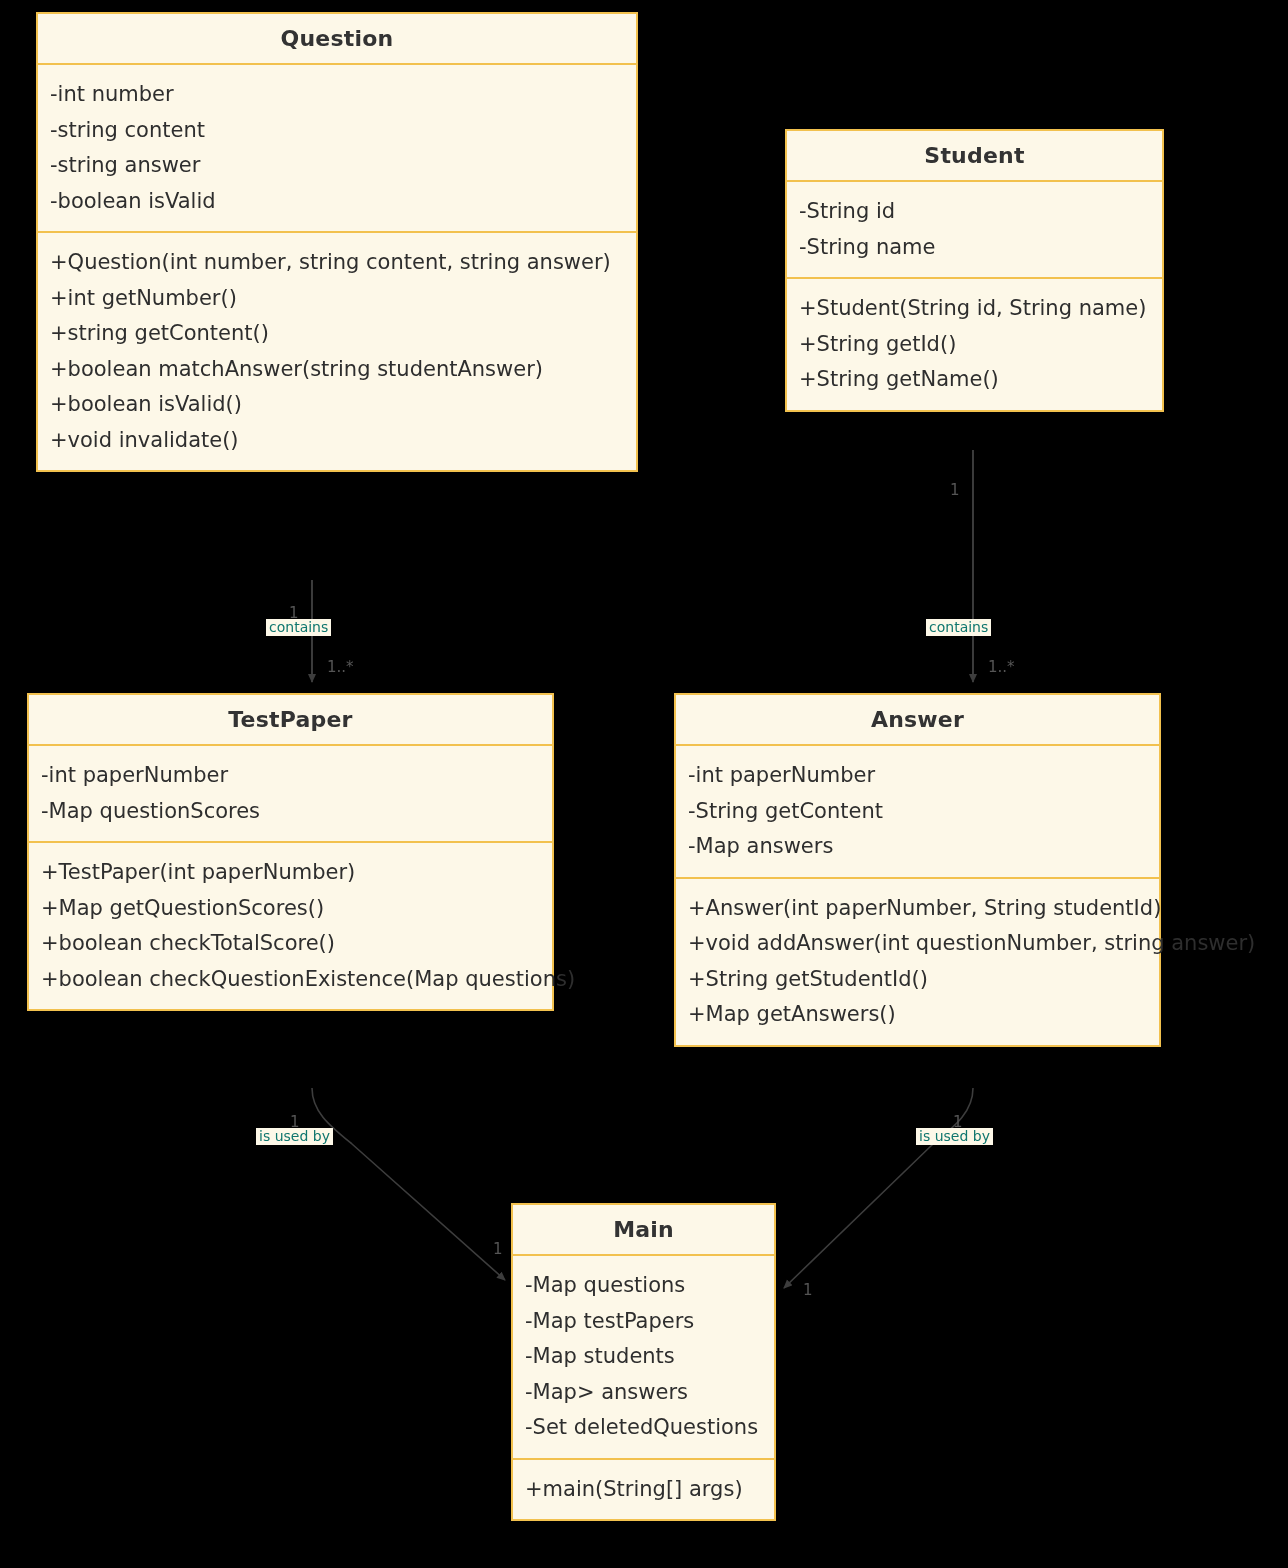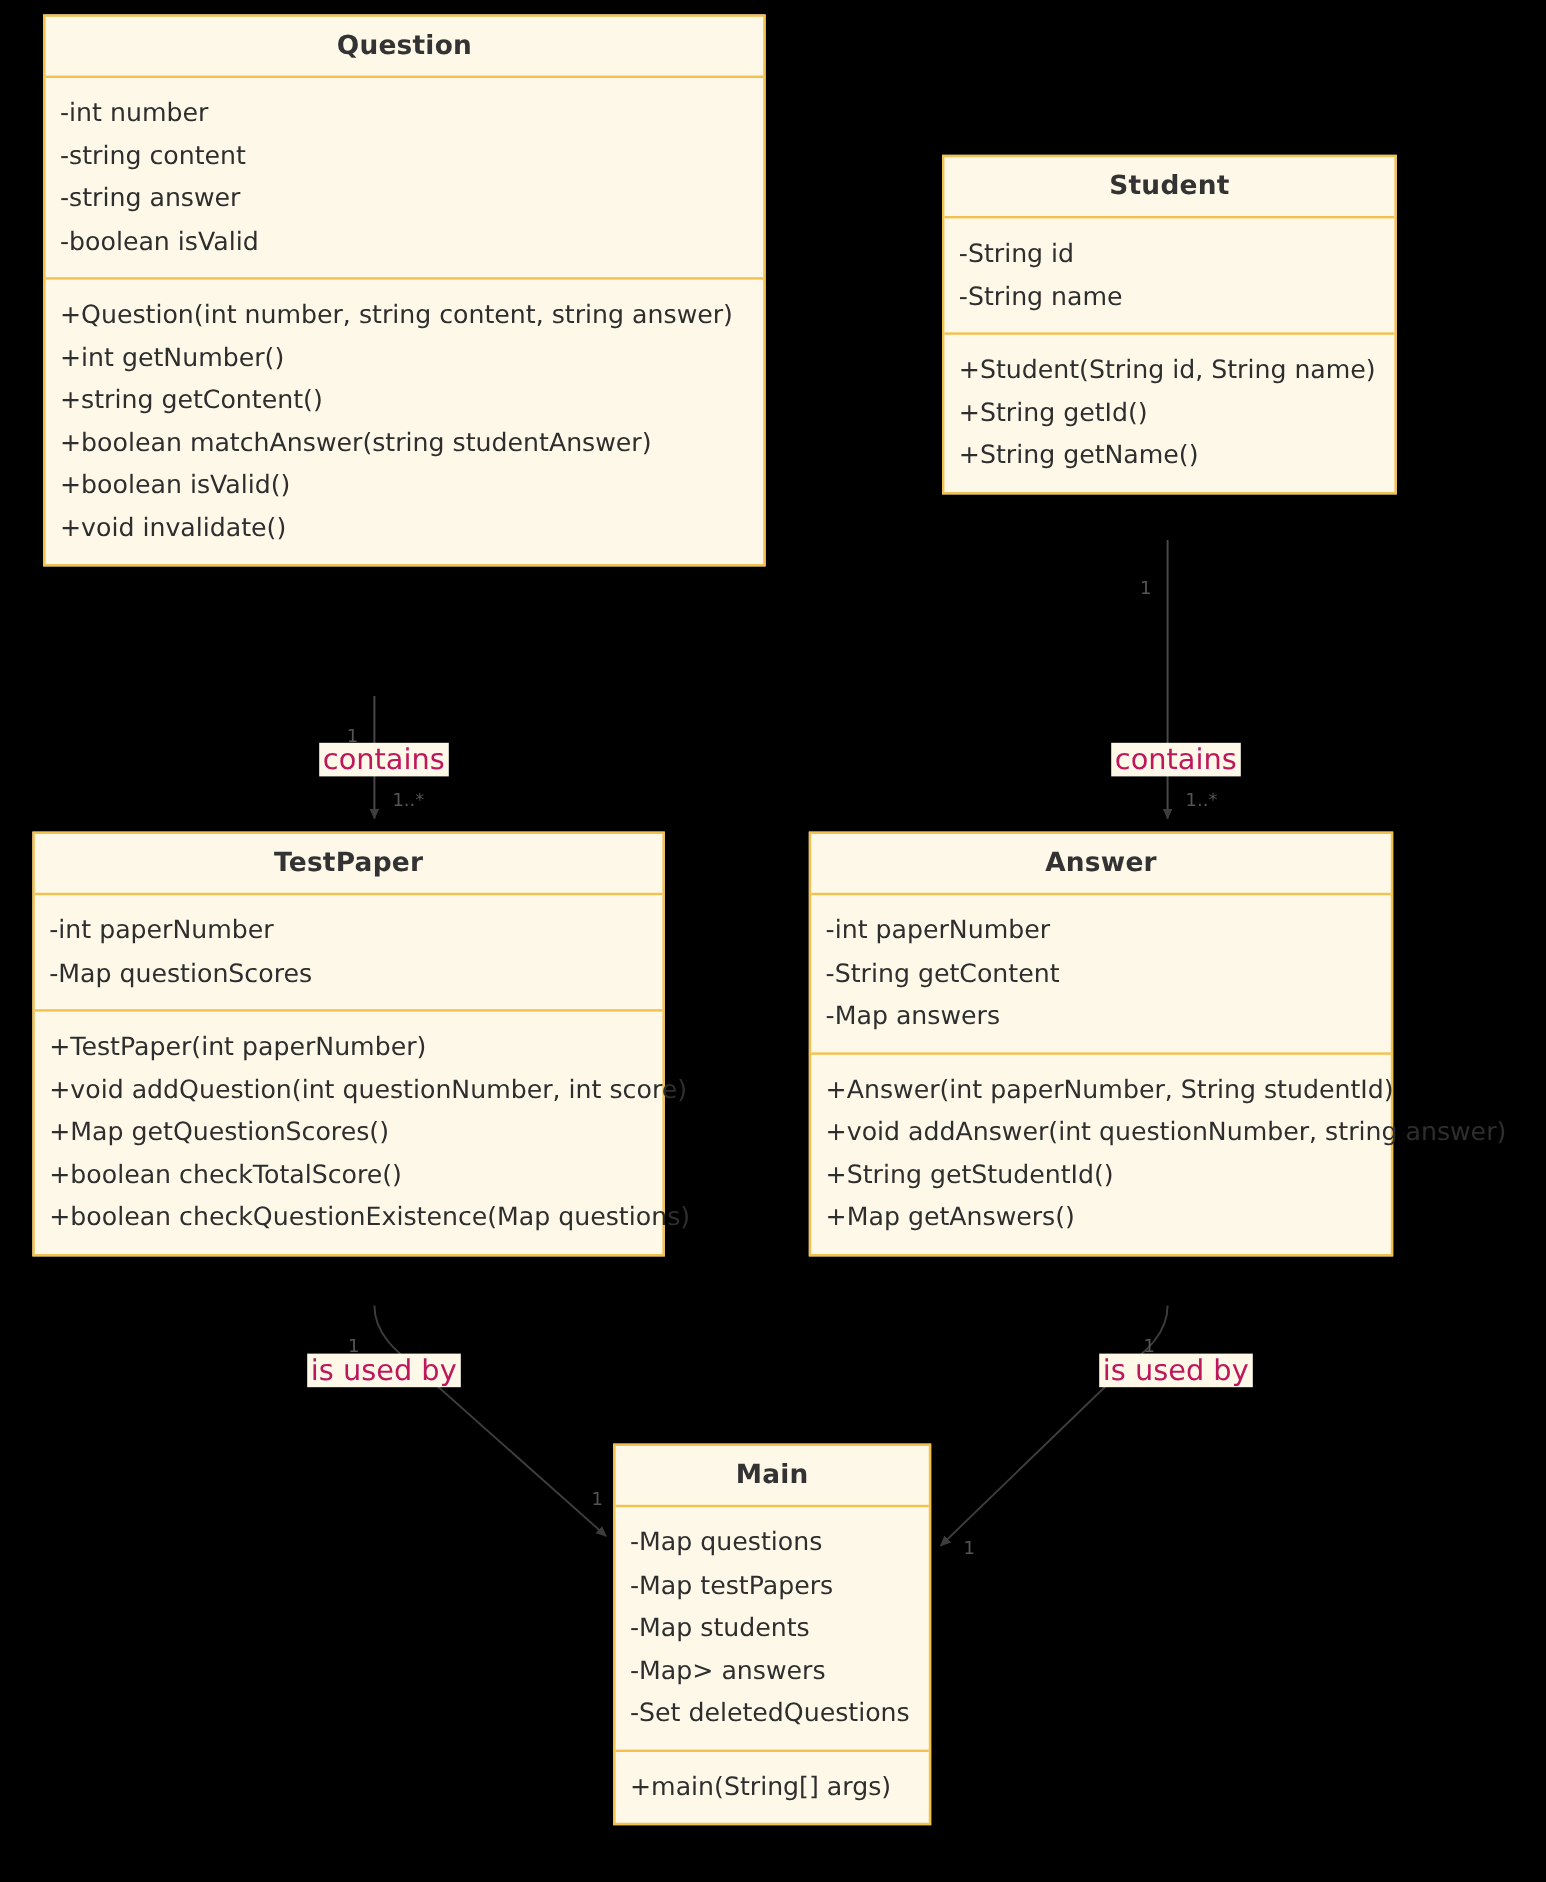--- a/index.html
+++ b/index.html
@@ -52,22 +52,22 @@
   .member {
     font-size: 21px;
     color: #2e2e2e;
     padding: 6px 12px 6px 12px;
     white-space: nowrap;
     line-height: 1.12;
   }
   .edge-label {
     position: absolute;
     background: #FDF8E8;
-    color: #be185d;
-    font-size: 24px;
+    color: #0f766e;
+    font-size: 14px;
     line-height: 1.1;
     padding: 1px 3px;
     white-space: nowrap;
     z-index: 4;
   }
   .mult {
     position: absolute;
     color: #555555;
     font-size: 15px;
     white-space: nowrap;
@@ -127,21 +127,20 @@
   </div>
 
   <div class="uml-class" style="left:27px; top:693px; width:527px;">
     <div class="class-title">TestPaper</div>
     <div class="compartment">
       <div class="member">-int paperNumber</div>
       <div class="member">-Map questionScores</div>
     </div>
     <div class="compartment">
       <div class="member">+TestPaper(int paperNumber)</div>
-      <div class="member">+void addQuestion(int questionNumber, int score)</div>
       <div class="member">+Map getQuestionScores()</div>
       <div class="member">+boolean checkTotalScore()</div>
       <div class="member">+boolean checkQuestionExistence(Map questions)</div>
     </div>
   </div>
 
   <div class="uml-class" style="left:674px; top:693px; width:487px;">
     <div class="class-title">Answer</div>
     <div class="compartment">
       <div class="member">-int paperNumber</div>

